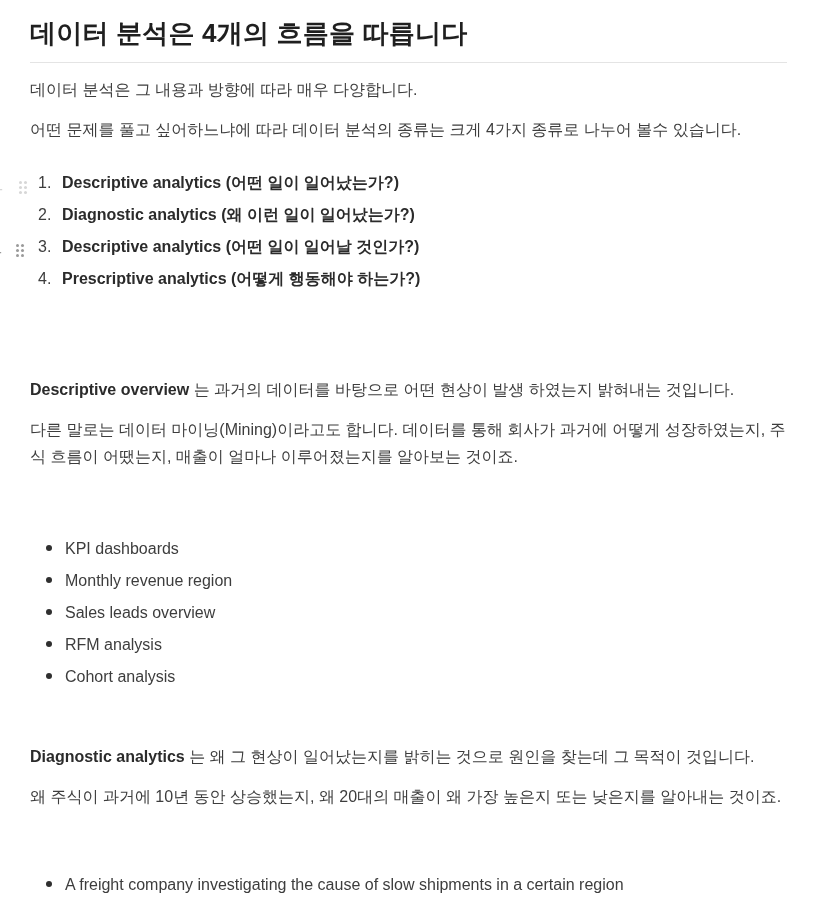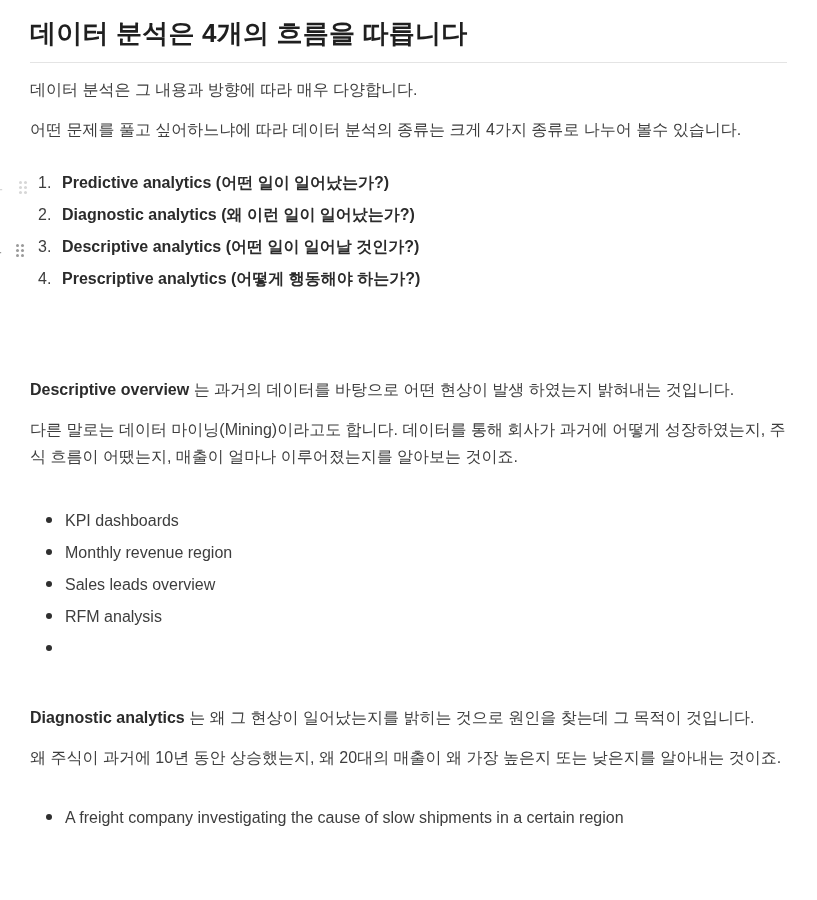--- a/index.html
+++ b/index.html
@@ -55,21 +55,21 @@
     flex: 0 0 auto;
     color: #3d3d3d;
     font-weight: 400;
   }
   .num-list .lbl {
     font-weight: 700;
     color: #2b2b2b;
     padding-left: 2px;
   }
   
-  .bul-list { list-style: none; }
+  .bul-list { list-style: none; margin-top: 28px; }
   .bul-list li {
     display: flex;
     align-items: flex-start;
     margin-bottom: 5px;
     line-height: 27px;
   }
   .dot {
     flex: 0 0 auto;
     width: 6px; height: 6px;
     border-radius: 50%;
@@ -125,21 +125,21 @@
   <hr class="title-divider">
 
   <p class="para first">데이터 분석은 그 내용과 방향에 따라 매우 다양합니다.</p>
   <p class="para">어떤 문제를 풀고 싶어하느냐에 따라 데이터 분석의 종류는 크게 4가지 종류로 나누어 볼수 있습니다.</p>
 
   <div class="sp-26"></div>
 
   <ol class="num-list">
     <li>
       <span class="num">1.</span>
-      <span class="lbl">Predictive analytics (어떤 일이 일어났는가?)</span>
+      <span class="lbl">Descriptive analytics (어떤 일이 일어났는가?)</span>
     </li>
     <li>
       <span class="num">2.</span>
       <span class="lbl">Diagnostic analytics (왜 이런 일이 일어났는가?)</span>
     </li>
     <li>
       <span class="num">3.</span>
       <span class="lbl">Descriptive analytics (어떤 일이 일어날 것인가?)</span>
     </li>
     <li>
@@ -167,20 +167,21 @@
     <li>
       <span class="dot"></span>
       <span>Sales leads overview</span>
     </li>
     <li>
       <span class="dot"></span>
       <span>RFM analysis</span>
     </li>
     <li>
       <span class="dot"></span>
+      <span>Cohort analysis</span>
     </li>
   </ul>
 
   <div class="sp-35"></div>
 
   <p class="para"><span class="term">Diagnostic analytics</span><span> 는 왜 그 현상이 일어났는지를 밝히는 것으로 원인을 찾는데 그 목적이 것입니다.</span></p>
   <p class="para">왜 주식이 과거에 10년 동안 상승했는지, 왜 20대의 매출이 왜 가장 높은지 또는 낮은지를 알아내는 것이죠.</p>
 
   <div class="sp-33"></div>
 

